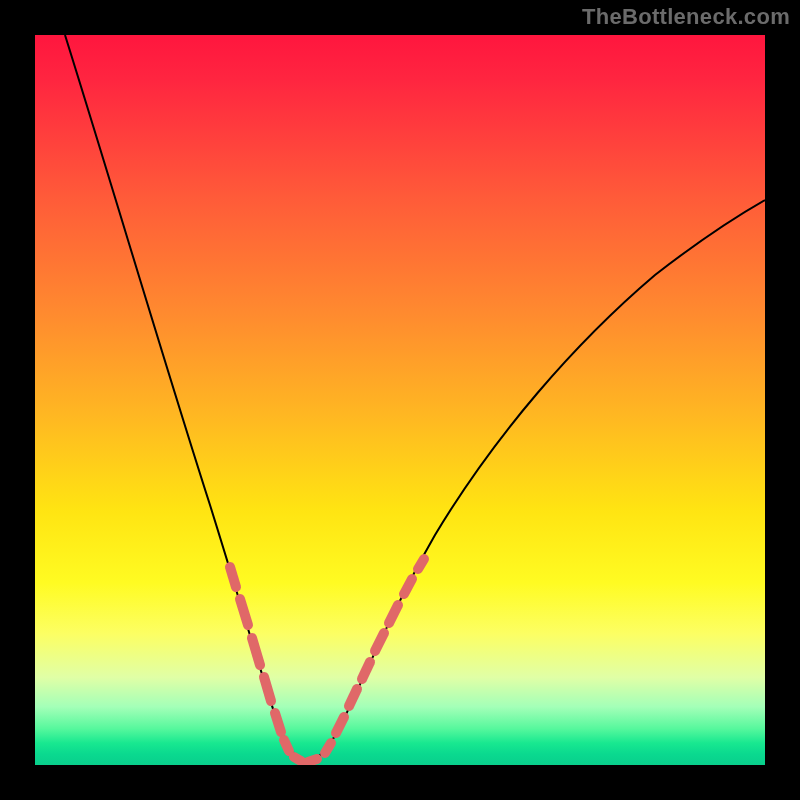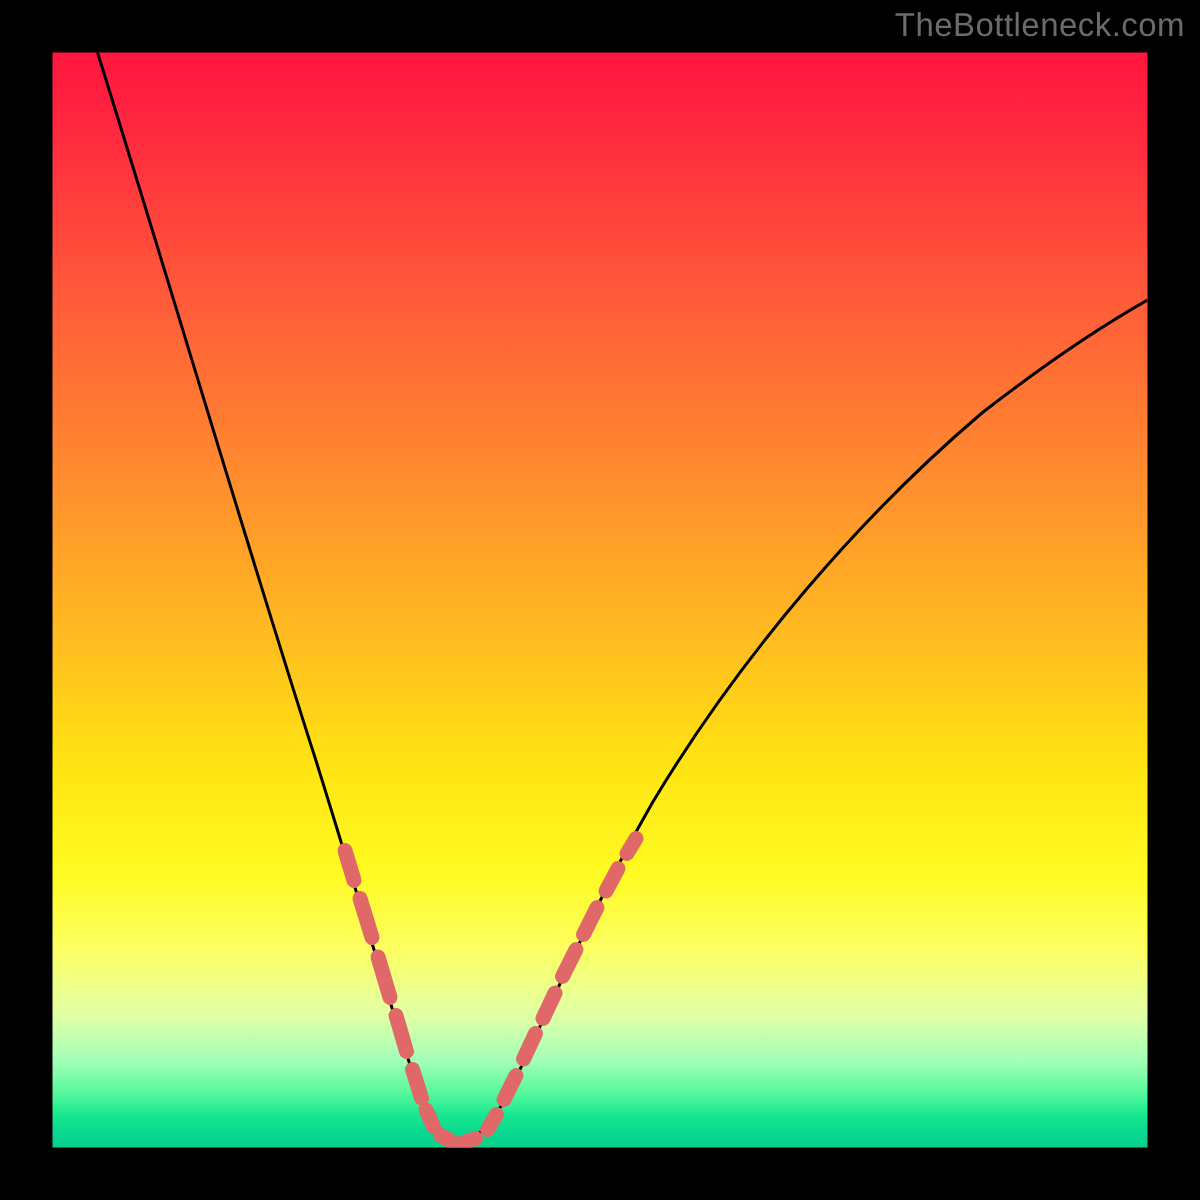--- a/index.html
+++ b/index.html
@@ -43,21 +43,21 @@
       #09cf8c 100%
     );
   }
   .watermark {
     position: absolute;
     top: 4px;
     right: 10px;
     color: #6b6b6b;
     font-size: 22px;
     letter-spacing: 0.3px;
-    font-weight: 400;
+    font-weight: 700;
     user-select: none;
   }
   svg.curve {
     position: absolute;
     left: 0;
     top: 0;
     width: 730px;
     height: 730px;
   }
   path.main-curve {

